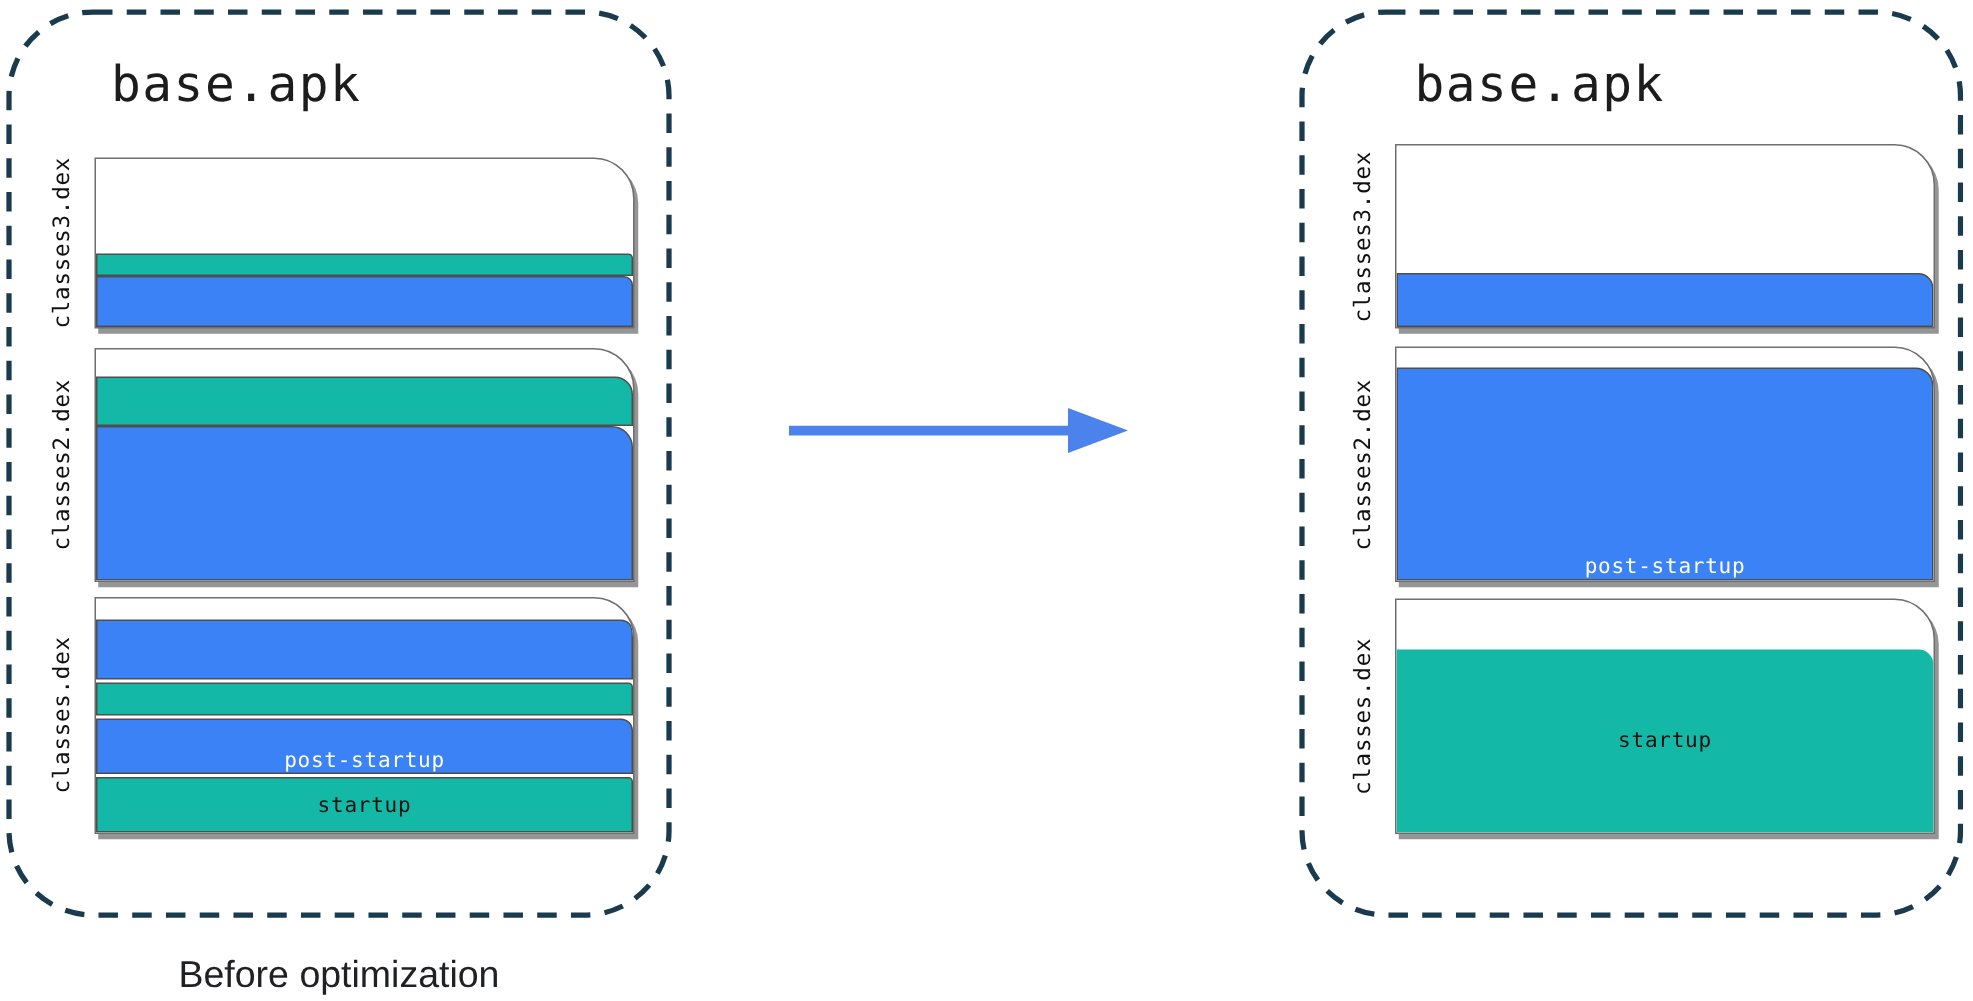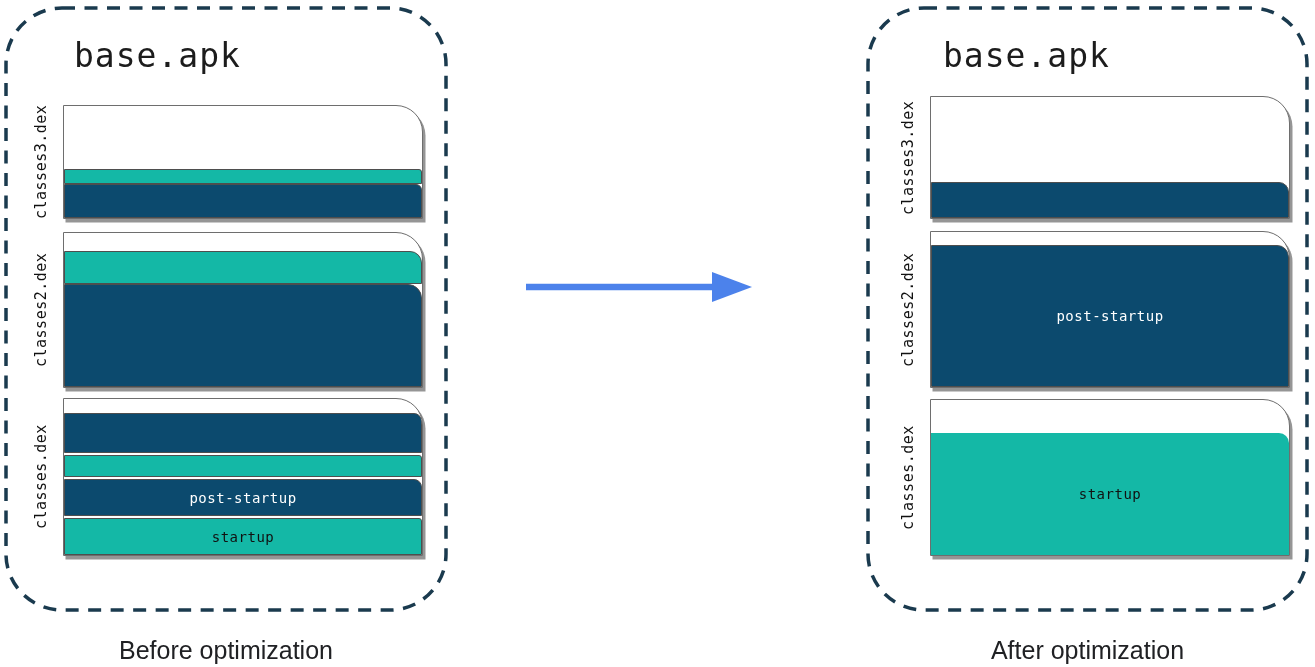--- a/index.html
+++ b/index.html
@@ -31,21 +31,21 @@
   .page { position:absolute; inset:0; background:#ffffff;
           border:1.5px solid #6e6e6e; border-top-right-radius:27px;
           overflow:hidden; box-shadow:2.5px 3.5px 0 #959595; }
 
   .bands { position:absolute; left:0; right:0; bottom:0;
            display:flex; flex-direction:column; }
   .bands.gap2 { gap:2px; }
 
   .band { width:100%; display:flex; align-items:center; justify-content:center;
           border:1px solid #4e4e4e; flex:none; }
-  .band.blue  { background:#0c4a6e; }
+  .band.blue  { background:#3b82f6;align-items:flex-end; }
   .band.green { background:#14b8a6; }
   .band.noborder { border:none; }
   .r3  { border-top-right-radius:3px; }
   .r6  { border-top-right-radius:6px; }
   .r8  { border-top-right-radius:8px; }
   .r10 { border-top-right-radius:10px; }
   .r12 { border-top-right-radius:12px; }
   .r14 { border-top-right-radius:14px; }
 
   .band .lbl { font-size:14px; letter-spacing:0.5px; }
@@ -145,16 +145,15 @@
       <div class="vlabel">classes.dex</div>
       <div class="page">
         <div class="bands">
           <div class="band green noborder r10" style="height:122px">
             <span class="lbl">startup</span>
           </div>
         </div>
       </div>
     </div>
 
-    <div class="caption">After optimization</div>
   </div>
 
 </div>
 
 </body></html>

